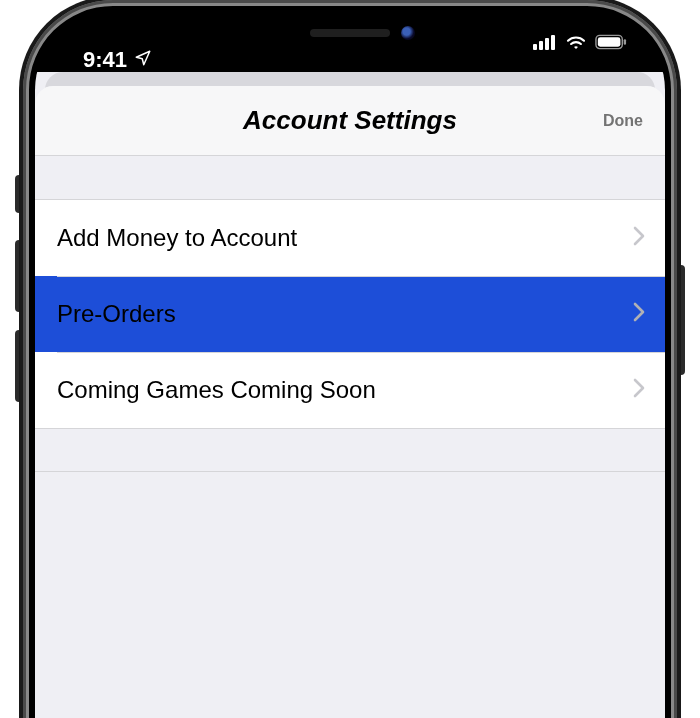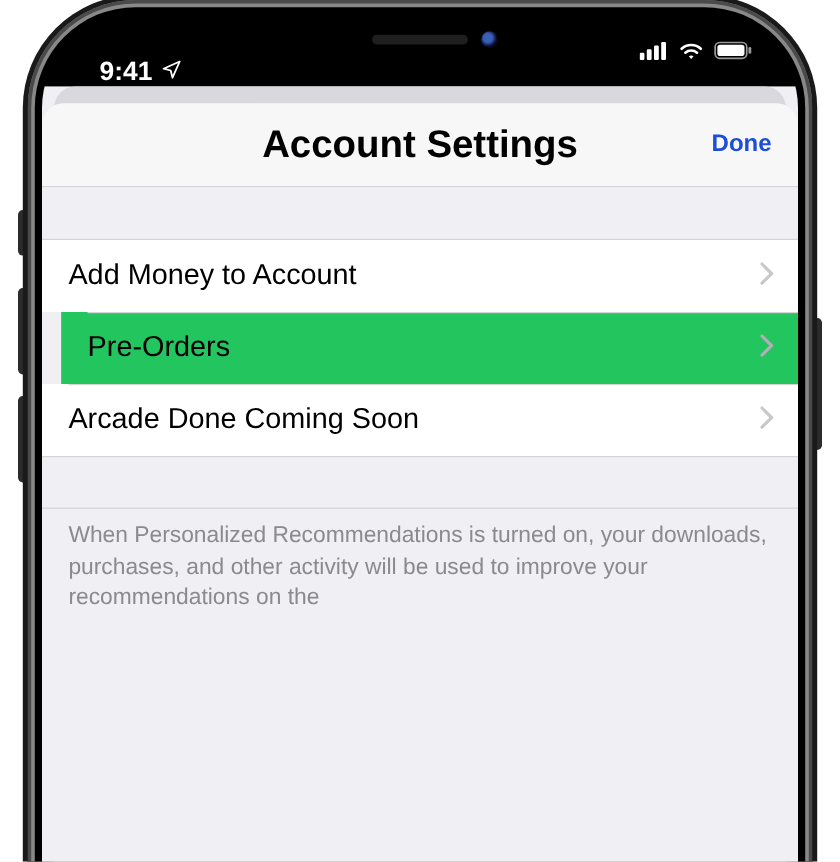--- a/index.html
+++ b/index.html
@@ -128,49 +128,50 @@
     height: 70px;
     background: #f7f7f8;
     border-bottom: 1px solid #d5d5d8;
     display: flex;
     align-items: center;
     justify-content: center;
     position: relative;
     border-radius: 18px 18px 0 0;
   }
   .nav-title {
-    font-size: 32px;
+    font-size: 26px;
     font-weight: 600;
     color: #000;
+    font-style: italic;
   }
   .nav-done {
     position: absolute;
     right: 22px;
-    font-size: 20px;
+    font-size: 16px;
     font-weight: 600;
-    color: #1d4ed8;
+    color: #737373;
   }
 
   .section-spacer {
     height: 44px;
     background: #efeff4;
     border-bottom: 1px solid #d5d5d8;
   }
   .section-spacer.with-top-border { border-top: 1px solid #d5d5d8; }
 
   
   .cell {
     background: #fff;
-    height: 60px;
+    height: 76px;
     display: flex;
     align-items: center;
     padding: 0 20px 0 22px;
     position: relative;
   }
-  .cell.highlight { background: #22c55e; margin-left: 16px; }
+  .cell.highlight { background: #1d4ed8; }
   .cell + .cell::before {
     content: "";
     position: absolute;
     left: 22px; right: 0; top: 0;
     height: 1px;
     background: #d5d5d8;
   }
   .cell-label {
     flex: 1;
     font-size: 24px;
@@ -279,30 +280,29 @@
         </div>
         <div class="cell highlight">
           <div class="cell-label">Pre-Orders</div>
           <span class="chevron">
             <svg width="12" height="20" viewBox="0 0 12 20">
                 <path d="M2 2 L10 10 L2 18" stroke="#b0b0b5" stroke-width="2.6" fill="none" stroke-linecap="round" stroke-linejoin="round"></path>
               </svg>
           </span>
         </div>
         <div class="cell">
-          <div class="cell-label">Arcade Done Coming Soon</div>
+          <div class="cell-label">Coming Games Coming Soon</div>
           <span class="chevron">
             <svg width="12" height="20" viewBox="0 0 12 20">
                 <path d="M2 2 L10 10 L2 18" stroke="#c7c7cc" stroke-width="2.6" fill="none" stroke-linecap="round" stroke-linejoin="round"></path>
               </svg>
           </span>
         </div>
 
         <div class="section-spacer with-top-border"></div>
 
 
-        <div class="footer-text">When Personalized Recommendations is turned on, your downloads, purchases, and other activity will be used to improve your recommendations on the</div>
 
       </div>
     </div>
 
   </div>
 </div>
 
 </body></html>

